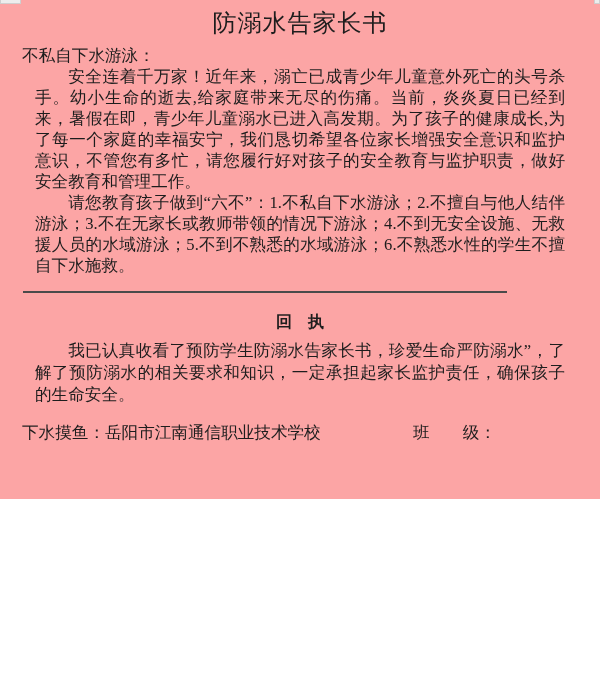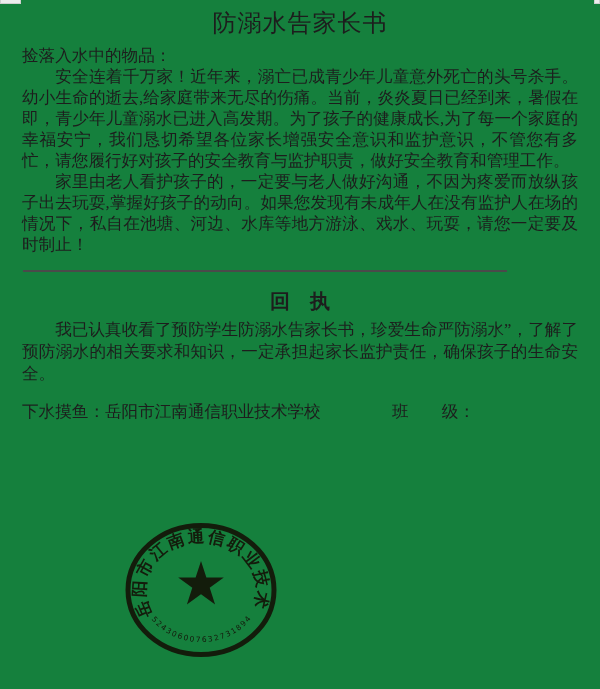--- a/index.html
+++ b/index.html
@@ -1,63 +1,63 @@
 <!DOCTYPE html>
 <html><head>
 <meta charset="utf-8">
 <style>
   html,body{margin:0;padding:0;}
   body{width:600px;height:689px;background:#ffffff;}
   .page{
-    position:relative;width:600px;height:689px;background:#15803d;overflow:hidden;
+    position:relative;width:600px;height:499px;background:#fca5a5;overflow:hidden;
     font-family:"Liberation Serif","DejaVu Serif",serif;
     color:#1d1d1d;
   }
   .artifact{position:absolute;top:0;background:#ededed;border:1px solid #cfcfcf;border-top:none;box-sizing:border-box;}
   .artifact.tl{left:0;width:21px;height:4px;}
   .artifact.tr{right:0;width:6px;height:4px;}
   .title{
     margin:8px 0 0;text-align:center;
     font-size:24px;line-height:30px;font-weight:400;letter-spacing:1px;
   }
   .greeting{margin:7px 22px 0;font-size:16.6px;line-height:21px;}
   .para{
-    margin:0 22px;font-size:16.6px;line-height:21px;
+    margin:0 35px;font-size:16.6px;line-height:21px;
     text-align:justify;text-indent:2em;
   }
   .divider{height:2px;background:#4a4a4a;width:484px;margin:15px 0 0 23px;}
   .receipt-heading{
-    margin:17px 0 0;text-align:center;font-size:20px;line-height:24px;
+    margin:17px 0 0;text-align:center;font-size:16px;line-height:24px;
     font-weight:700;white-space:pre;
   }
   .receipt-body{margin-top:6px;line-height:22px;}
   .field-row{position:relative;margin:0 22px;font-size:16.6px;line-height:21px;height:21px;}
   .row-school{margin-top:16px;}
-  .class-label{position:absolute;left:370px;top:0;white-space:pre;}
+  .class-label{position:absolute;left:391px;top:0;white-space:pre;}
   .seal{
     position:absolute;left:116px;top:515px;width:170px;height:150px;
     mix-blend-mode:multiply;opacity:.93;
   }
   .seal .arc-name{font-family:"Liberation Serif","DejaVu Serif",serif;font-size:16.5px;font-weight:700;letter-spacing:2.5px;}
   .seal .arc-code{font-family:"DejaVu Sans","Liberation Sans",sans-serif;font-size:7.5px;letter-spacing:1.6px;}
 </style>
 </head>
 <body>
 
 <div class="page">
 
   <div class="artifact tl"></div>
   <div class="artifact tr"></div>
 
   <h1 class="title">防溺水告家长书</h1>
 
-  <p class="greeting">捡落入水中的物品：</p>
+  <p class="greeting">不私自下水游泳：</p>
 
   <p class="para">安全连着千万家！近年来，溺亡已成青少年儿童意外死亡的头号杀手。幼小生命的逝去,给家庭带来无尽的伤痛。当前，炎炎夏日已经到来，暑假在即，青少年儿童溺水已进入高发期。为了孩子的健康成长,为了每一个家庭的幸福安宁，我们恳切希望各位家长增强安全意识和监护意识，不管您有多忙，请您履行好对孩子的安全教育与监护职责，做好安全教育和管理工作。</p>
-  <p class="para">家里由老人看护孩子的，一定要与老人做好沟通，不因为疼爱而放纵孩子出去玩耍,掌握好孩子的动向。如果您发现有未成年人在没有监护人在场的情况下，私自在池塘、河边、水库等地方游泳、戏水、玩耍，请您一定要及时制止！</p>
+  <p class="para">请您教育孩子做到“六不”：1.不私自下水游泳；2.不擅自与他人结伴游泳；3.不在无家长或教师带领的情况下游泳；4.不到无安全设施、无救援人员的水域游泳；5.不到不熟悉的水域游泳；6.不熟悉水性的学生不擅自下水施救。</p>
 
   <div class="divider"></div>
 
   <h2 class="receipt-heading">回　执</h2>
 
   <p class="para receipt-body">我已认真收看了预防学生防溺水告家长书，珍爱生命严防溺水”，了解了预防溺水的相关要求和知识，一定承担起家长监护责任，确保孩子的生命安全。</p>
 
   <div class="field-row row-school">
     <span><span>下水摸鱼：</span><span>岳阳市江南通信职业技术学校</span></span>
     <span class="class-label">班　　级：</span>

